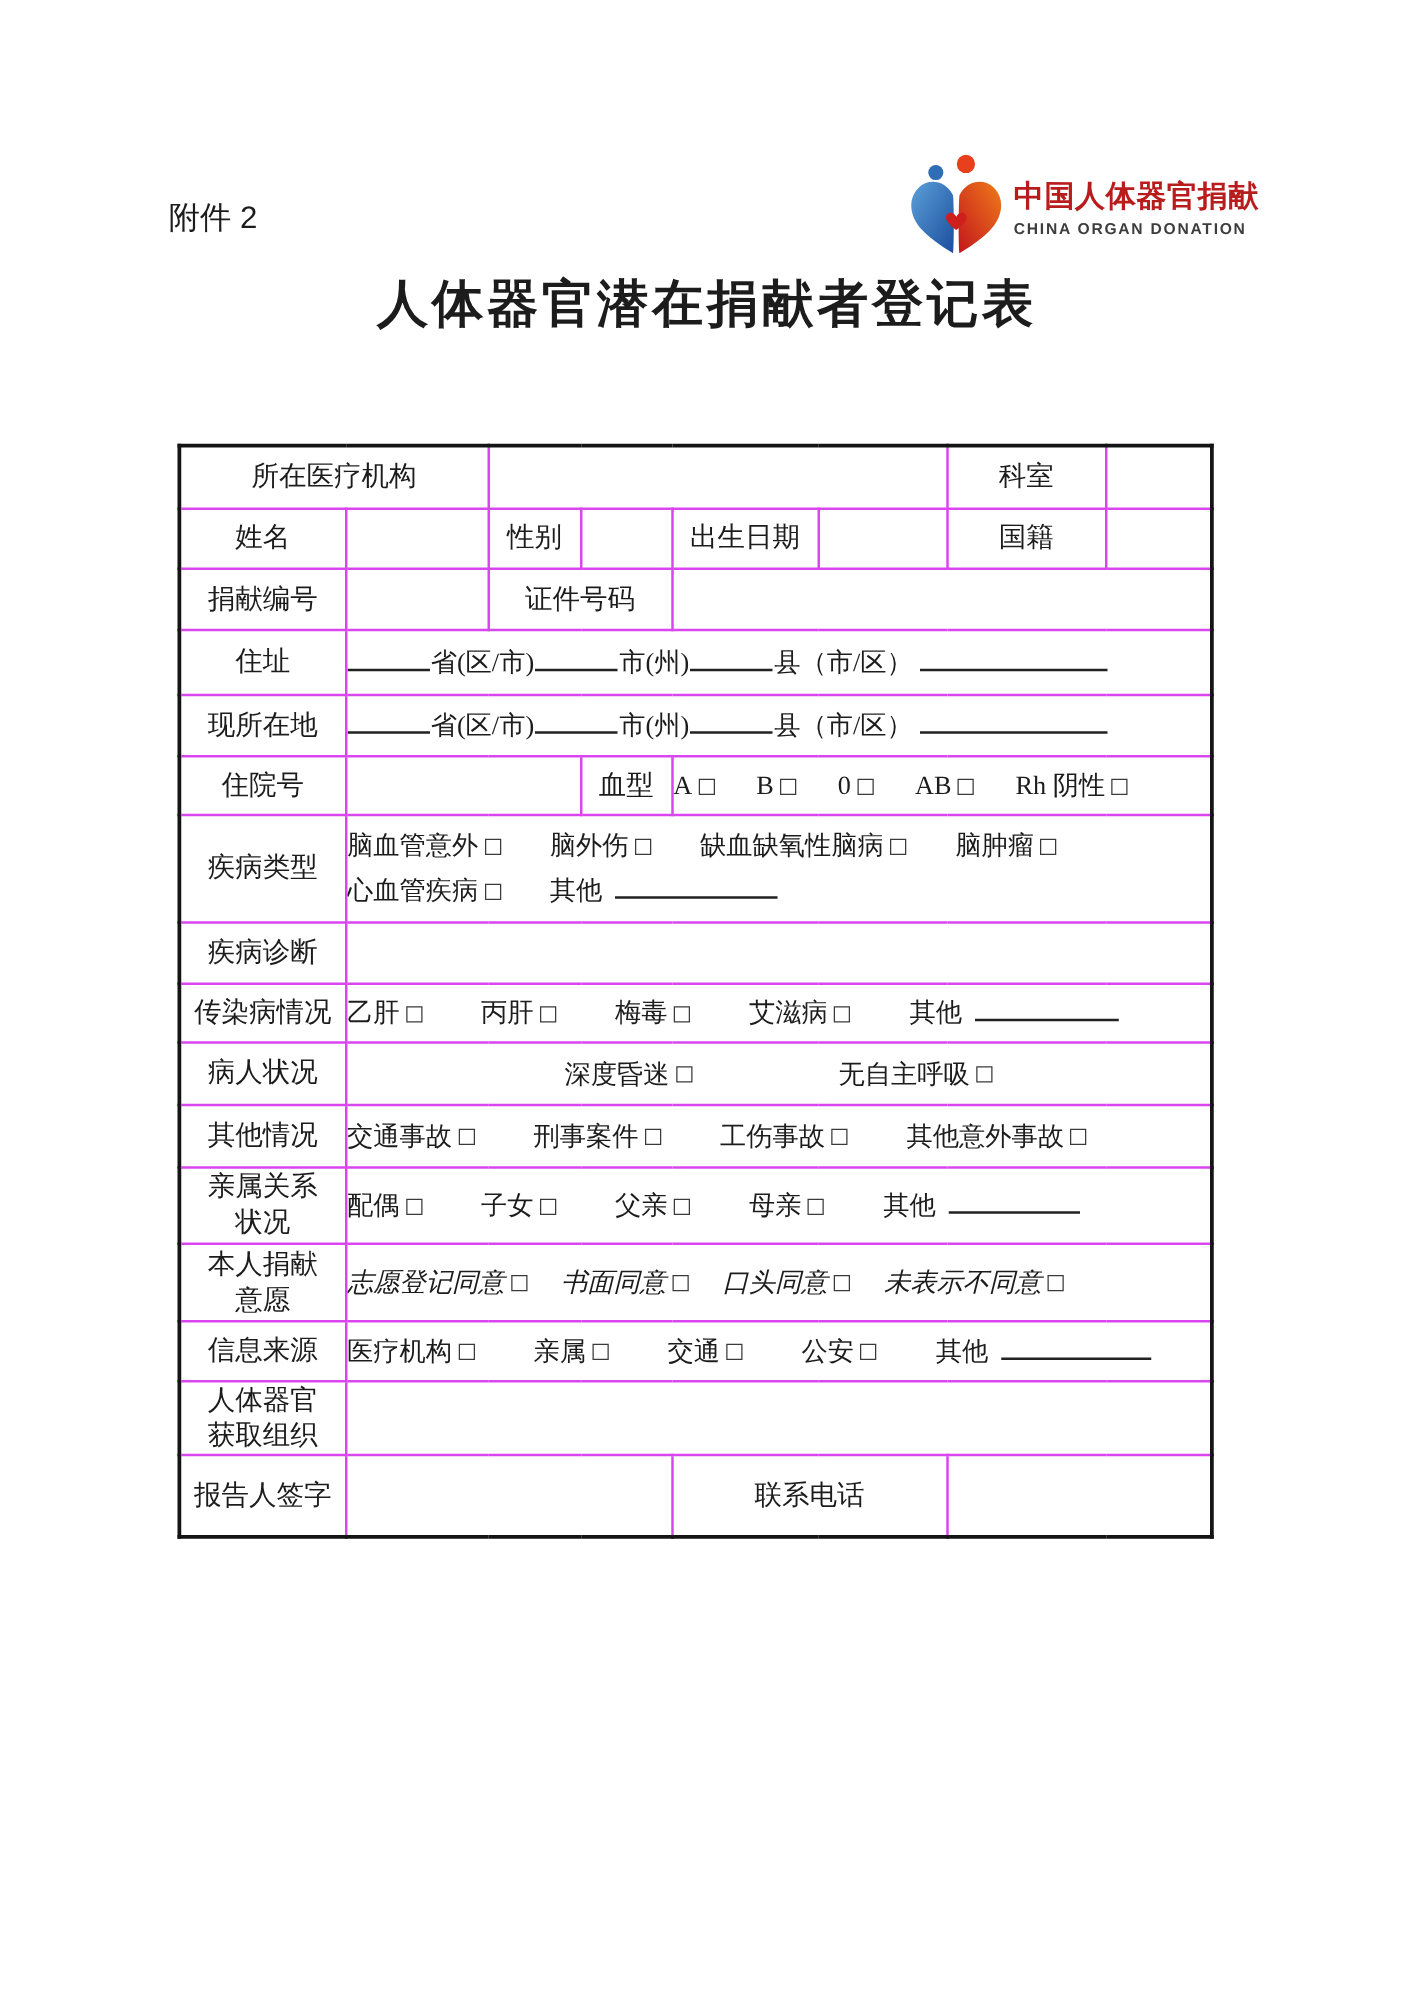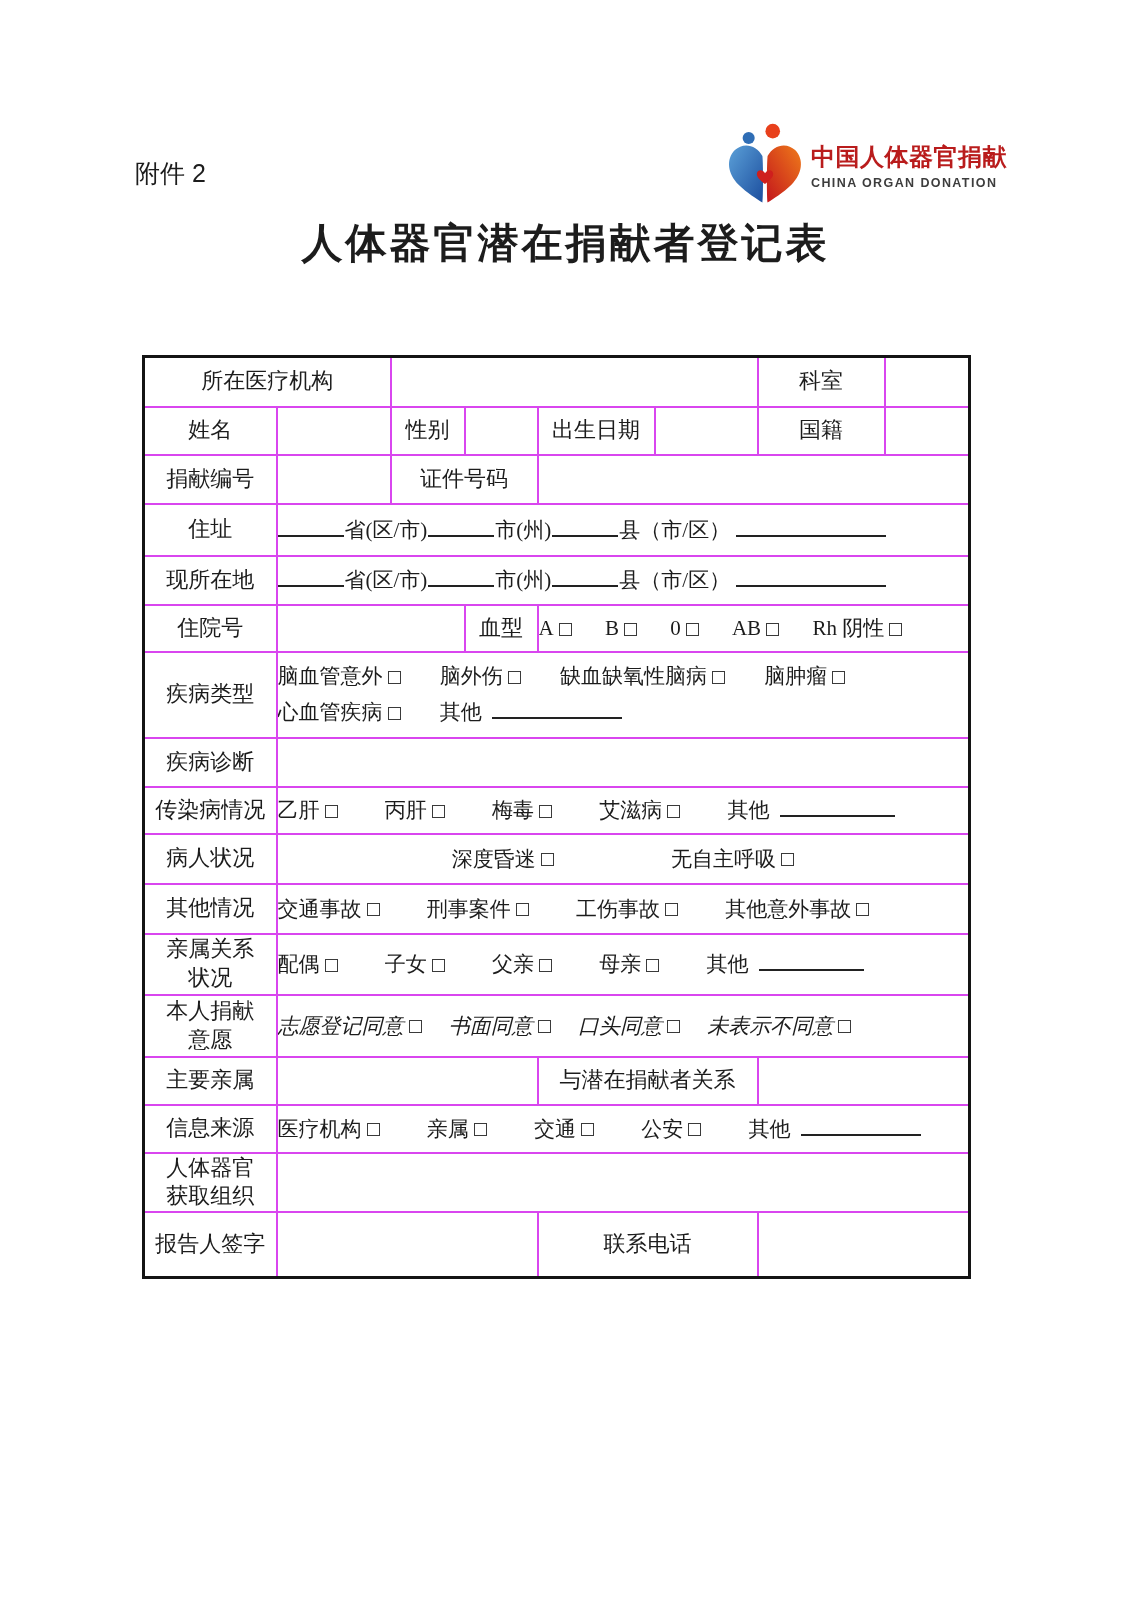--- a/index.html
+++ b/index.html
@@ -394,26 +394,20 @@
               <span>口头同意</span>
               <span class="cb"></span>
             </span>
         <span class="opt">
               <span>未表示不同意</span>
               <span class="cb"></span>
             </span>
       </td>
     </tr>
 
-    <tr style="height:48px">
-      <td class="lbl">主要亲属</td>
-      <td colspan="3"></td>
-      <td colspan="2" class="lbl">与潜在捐献者关系</td>
-      <td colspan="2"></td>
-    </tr>
 
     <tr style="height:48px">
       <td class="lbl">信息来源</td>
       <td colspan="7" class="opts opts-wide">
         <span class="opt">
               <span>医疗机构</span>
               <span class="cb"></span>
             </span>
         <span class="opt">
               <span>亲属</span>

